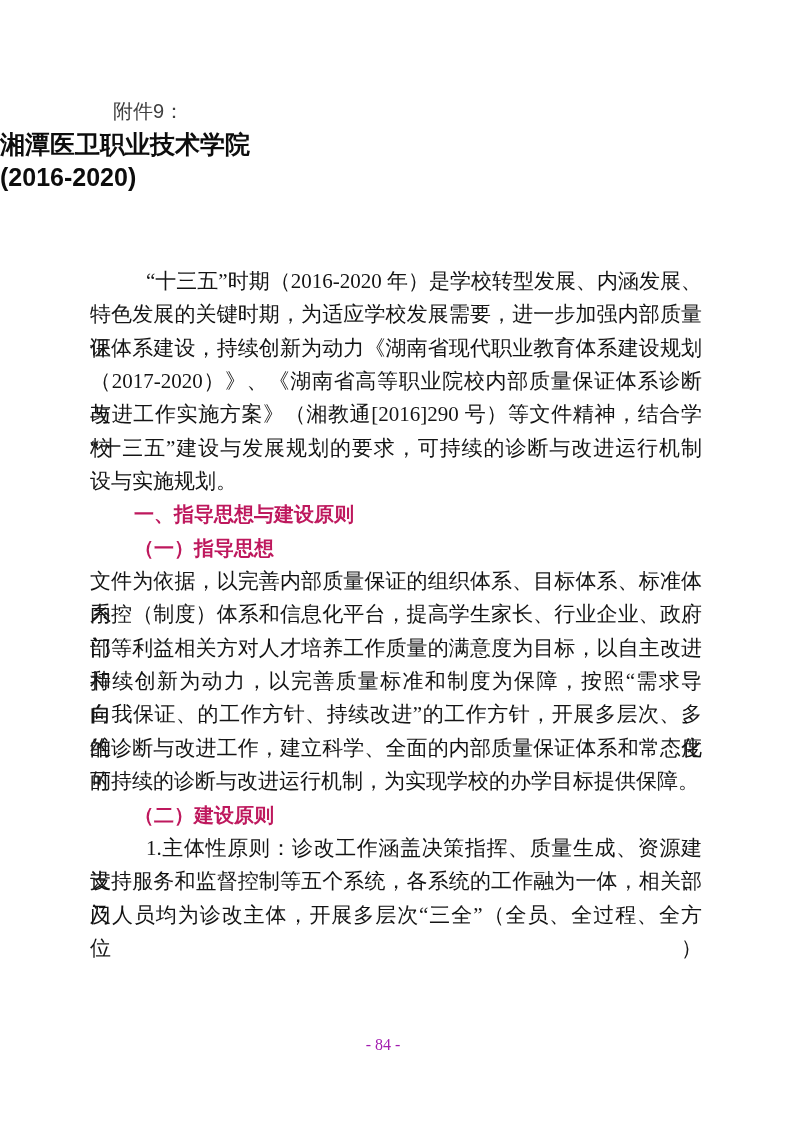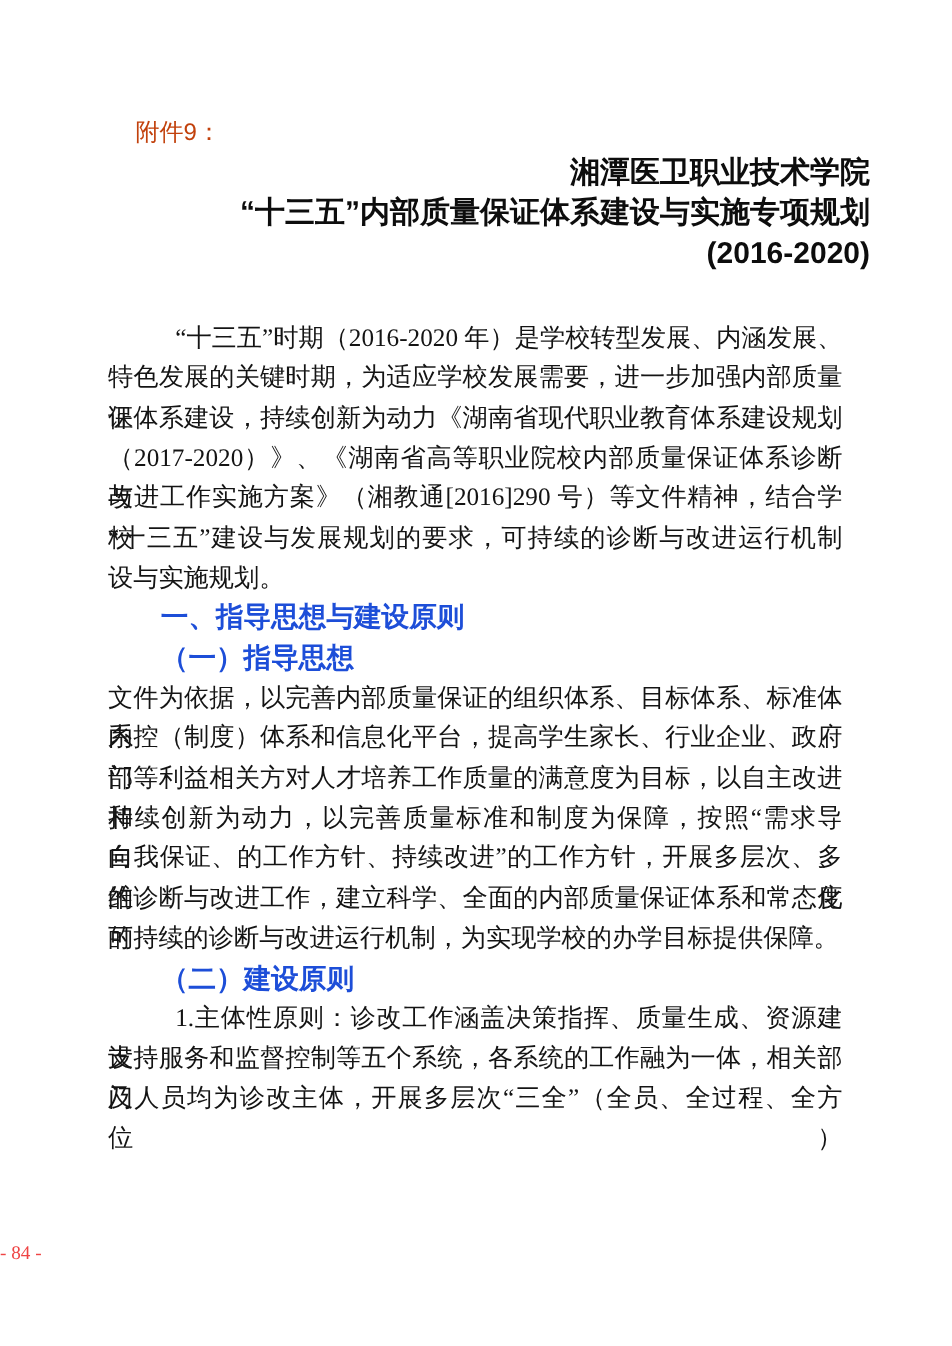--- a/index.html
+++ b/index.html
@@ -15,28 +15,28 @@
     color: #111111;
     overflow: hidden;
   }
   .attachment {
     position: absolute;
     left: 113px;
     top: 98px;
     font-family: "Liberation Sans", "DejaVu Sans", sans-serif;
     font-size: 20px;
     line-height: 26px;
-    color: #c2410c;
+    color: #404040;
   }
   .title-block {
     position: absolute;
     left: 0;
     top: 128px;
     width: 725px;
-    text-align: right;
+    text-align: left;
     font-family: "Liberation Sans", "DejaVu Sans", sans-serif;
     font-weight: bold;
     font-size: 25px;
     line-height: 33.4px;
     color: #0d0d0d;
   }
   .content {
     position: absolute;
     left: 90px;
     top: 265px;
@@ -55,45 +55,44 @@
     white-space: normal;
     text-align: justify;
     text-align-last: justify;
   }
   .indent {
     text-indent: 56px;
   }
   .heading {
     font-family: Liberation Sans, sans-serif;
     font-weight: bold;
-    font-size: 23px;
+    font-size: 20px;
     text-indent: 44px;
-    color: #1d4ed8;
+    color: #be185d;
   }
   .footer {
     position: absolute;
     left: 0;
     top: 1036px;
     width: 766px;
-    text-align: left;
+    text-align: center;
     font-family: "Liberation Serif", "DejaVu Serif", serif;
     font-size: 16px;
-    color: #ef4444;
+    color: #a21caf;
   }
 </style>
 </head>
 <body>
 
 <div class="page">
 
   <div class="attachment">附件9：</div>
 
   <div class="title-block">
     <div class="title-line">湘潭医卫职业技术学院</div>
-    <div class="title-line">“十三五”内部质量保证体系建设与实施专项规划</div>
     <div class="title-line">(2016-2020)</div>
   </div>
 
   <div class="content">
 
     <div class="row fill indent">“十三五”时期（2016-2020 年）是学校转型发展、内涵发展、</div>
     <div class="row fill">特色发展的关键时期，为适应学校发展需要，进一步加强内部质量保</div>
     <div class="row fill">证体系建设，持续创新为动力《湖南省现代职业教育体系建设规划</div>
     <div class="row fill">（2017-2020）》、《湖南省高等职业院校内部质量保证体系诊断与</div>
     <div class="row fill">改进工作实施方案》（湘教通[2016]290 号）等文件精神，结合学校</div>

